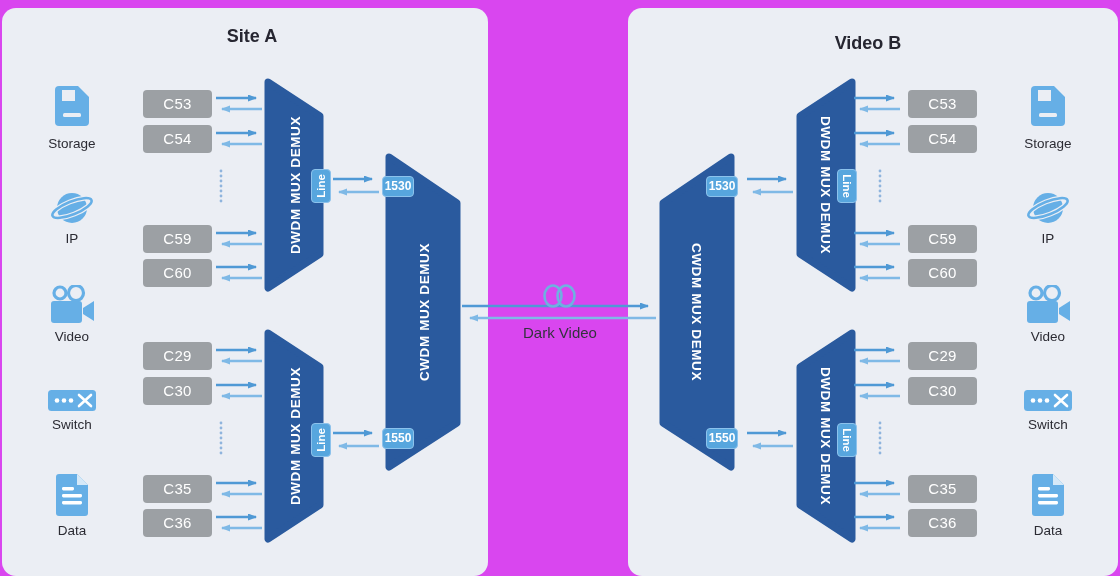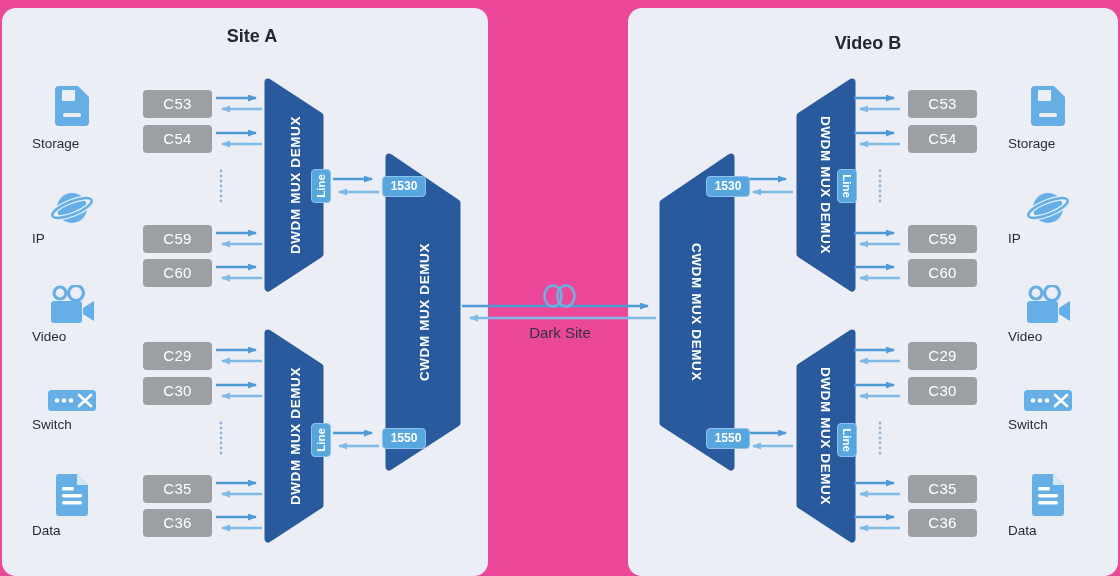--- a/index.html
+++ b/index.html
@@ -1,34 +1,34 @@
 <!DOCTYPE html>
 <html><head>
 <meta charset="utf-8">
 <style>
   html,body{margin:0;padding:0;background:#ffffff;font-family:"Liberation Sans",sans-serif;}
-  #stage{position:relative;width:1120px;height:576px;overflow:hidden;background:#ec4899;}
+  #stage{position:relative;width:1120px;height:576px;overflow:hidden;background:#d946ef;}
   .panel{position:absolute;top:8px;height:568px;background:#ebeef4;border-radius:14px;}
   #panel-a{left:2px;width:486px;}
   #panel-b{left:628px;width:490px;}
   #shapes{position:absolute;left:0;top:0;width:1120px;height:576px;}
   .abs{position:absolute;}
   .site-title{font-size:18px;font-weight:700;color:#262631;white-space:nowrap;transform:translateX(-50%);}
   .chan{position:absolute;width:69px;height:28px;background:#9ca0a4;border-radius:4px;color:#ffffff;
         font-size:15px;line-height:28px;text-align:center;letter-spacing:.3px;}
   .mux-label{position:absolute;color:#ffffff;font-weight:700;font-size:13.5px;letter-spacing:.6px;
              white-space:nowrap;transform-origin:center;}
   .rotL{transform:translate(-50%,-50%) rotate(-90deg);}
   .rotR{transform:translate(-50%,-50%) rotate(90deg);}
   .badge{position:absolute;background:#57a6de;border:1.5px solid #8cc2ec;border-radius:4px;
          color:#ffffff;box-sizing:border-box;}
-  .wl{width:44px;height:21px;font-size:12px;font-weight:600;line-height:18px;text-align:center;}
+  .wl{width:32px;height:21px;font-size:12px;font-weight:600;line-height:18px;text-align:center;}
   .lineport{width:20px;height:34px;}
   .lineport span{position:absolute;left:50%;top:50%;font-size:11.5px;font-weight:600;color:#fff;white-space:nowrap;}
-  .icon-label{position:absolute;width:80px;text-align:left;font-size:13.5px;color:#2b2b33;}
+  .icon-label{position:absolute;width:80px;text-align:center;font-size:13.5px;color:#2b2b33;}
   .fiber-label{position:absolute;left:490px;width:140px;top:324px;text-align:center;
                font-size:15px;color:#33333d;}
 </style>
 </head>
 <body>
 
 <div id="stage">
 
   <div class="panel" id="panel-a"></div>
   <div class="panel" id="panel-b"></div>
@@ -266,15 +266,15 @@
     </div>
   <div class="badge lineport" style="left:837px;top:423px;">
     <span class="rotR">Line</span>
     </div>
 
   <div class="badge wl" style="left:382px;top:176px;">1530</div>
   <div class="badge wl" style="left:382px;top:428px;">1550</div>
   <div class="badge wl" style="left:706px;top:176px;">1530</div>
   <div class="badge wl" style="left:706px;top:428px;">1550</div>
 
-  <div class="fiber-label">Dark Site</div>
+  <div class="fiber-label">Dark Video</div>
 
 </div>
 
 </body></html>

